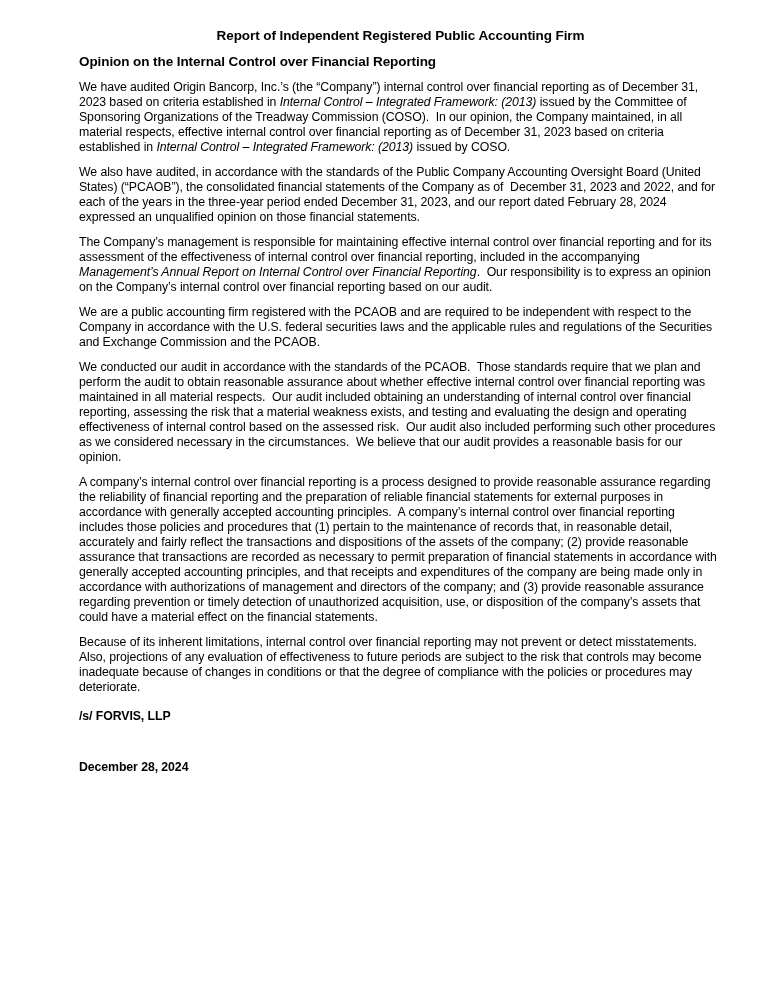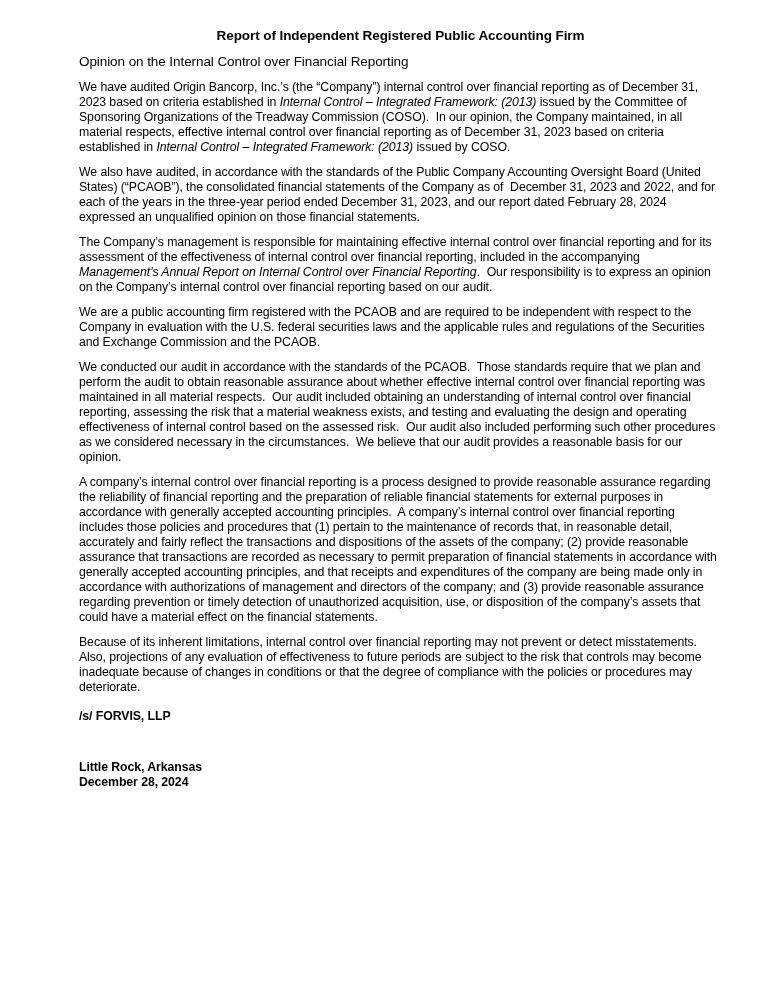--- a/index.html
+++ b/index.html
@@ -30,21 +30,21 @@
     font-weight: bold;
     text-align: center;
   }
   .addressee {
     margin: 18px 0 10px 0;
   }
   .section-heading {
     margin: 10px 0;
     font-size: 13.5px;
     line-height: 16px;
-    font-weight: normal;
+    font-weight: bold;
   }
   p.body-para {
     margin: 10px 0;
     white-space: pre-wrap;
   }
   .italic-run {
     font-style: italic;
   }
   .signature {
     margin: 14px 0 16px 0;
@@ -77,32 +77,31 @@
 
     <h2 class="section-heading">Opinion on the Internal Control over Financial Reporting</h2>
 
     <p class="body-para"><span>We have audited Origin Bancorp, Inc.’s (the “Company”) internal control over financial reporting as of December 31, 2023 based on criteria established in </span><span class="italic-run">Internal Control – Integrated Framework: (2013)</span><span> issued by the Committee of Sponsoring Organizations of the Treadway Commission (COSO).  In our opinion, the Company maintained, in all material respects, effective internal control over financial reporting as of December 31, 2023 based on criteria established in </span><span class="italic-run">Internal Control – Integrated Framework: (2013)</span><span> issued by COSO.</span></p>
 
     <p class="body-para">We also have audited, in accordance with the standards of the Public Company Accounting Oversight Board (United States) (“PCAOB”), the consolidated financial statements of the Company as of  December 31, 2023 and 2022, and for each of the years in the three-year period ended December 31, 2023, and our report dated February 28, 2024 expressed an unqualified opinion on those financial statements.</p>
 
 
     <p class="body-para"><span>The Company’s management is responsible for maintaining effective internal control over financial reporting and for its assessment of the effectiveness of internal control over financial reporting, included in the accompanying </span><span class="italic-run">Management’s Annual Report on Internal Control over Financial Reporting</span><span>.  Our responsibility is to express an opinion on the Company’s internal control over financial reporting based on our audit.</span></p>
 
-    <p class="body-para">We are a public accounting firm registered with the PCAOB and are required to be independent with respect to the Company in evaluation with the U.S. federal securities laws and the applicable rules and regulations of the Securities and Exchange Commission and the PCAOB.</p>
+    <p class="body-para">We are a public accounting firm registered with the PCAOB and are required to be independent with respect to the Company in accordance with the U.S. federal securities laws and the applicable rules and regulations of the Securities and Exchange Commission and the PCAOB.</p>
 
     <p class="body-para">We conducted our audit in accordance with the standards of the PCAOB.  Those standards require that we plan and perform the audit to obtain reasonable assurance about whether effective internal control over financial reporting was maintained in all material respects.  Our audit included obtaining an understanding of internal control over financial reporting, assessing the risk that a material weakness exists, and testing and evaluating the design and operating effectiveness of internal control based on the assessed risk.  Our audit also included performing such other procedures as we considered necessary in the circumstances.  We believe that our audit provides a reasonable basis for our opinion.</p>
 
 
     <p class="body-para">A company’s internal control over financial reporting is a process designed to provide reasonable assurance regarding the reliability of financial reporting and the preparation of reliable financial statements for external purposes in accordance with generally accepted accounting principles.  A company’s internal control over financial reporting includes those policies and procedures that (1) pertain to the maintenance of records that, in reasonable detail, accurately and fairly reflect the transactions and dispositions of the assets of the company; (2) provide reasonable assurance that transactions are recorded as necessary to permit preparation of financial statements in accordance with generally accepted accounting principles, and that receipts and expenditures of the company are being made only in accordance with authorizations of management and directors of the company; and (3) provide reasonable assurance regarding prevention or timely detection of unauthorized acquisition, use, or disposition of the company’s assets that could have a material effect on the financial statements.</p>
 
     <p class="body-para">Because of its inherent limitations, internal control over financial reporting may not prevent or detect misstatements.  Also, projections of any evaluation of effectiveness to future periods are subject to the risk that controls may become inadequate because of changes in conditions or that the degree of compliance with the policies or procedures may deteriorate.</p>
 
     <p class="signature">/s/ FORVIS, LLP</p>
 
     <div class="sign-block">
-      <div>Little Rock, Arkansas</div>
       <div>December 28, 2024</div>
     </div>
 
   </div>
 
   <div class="page-number">145</div>
 </div>
 
 </body></html>

